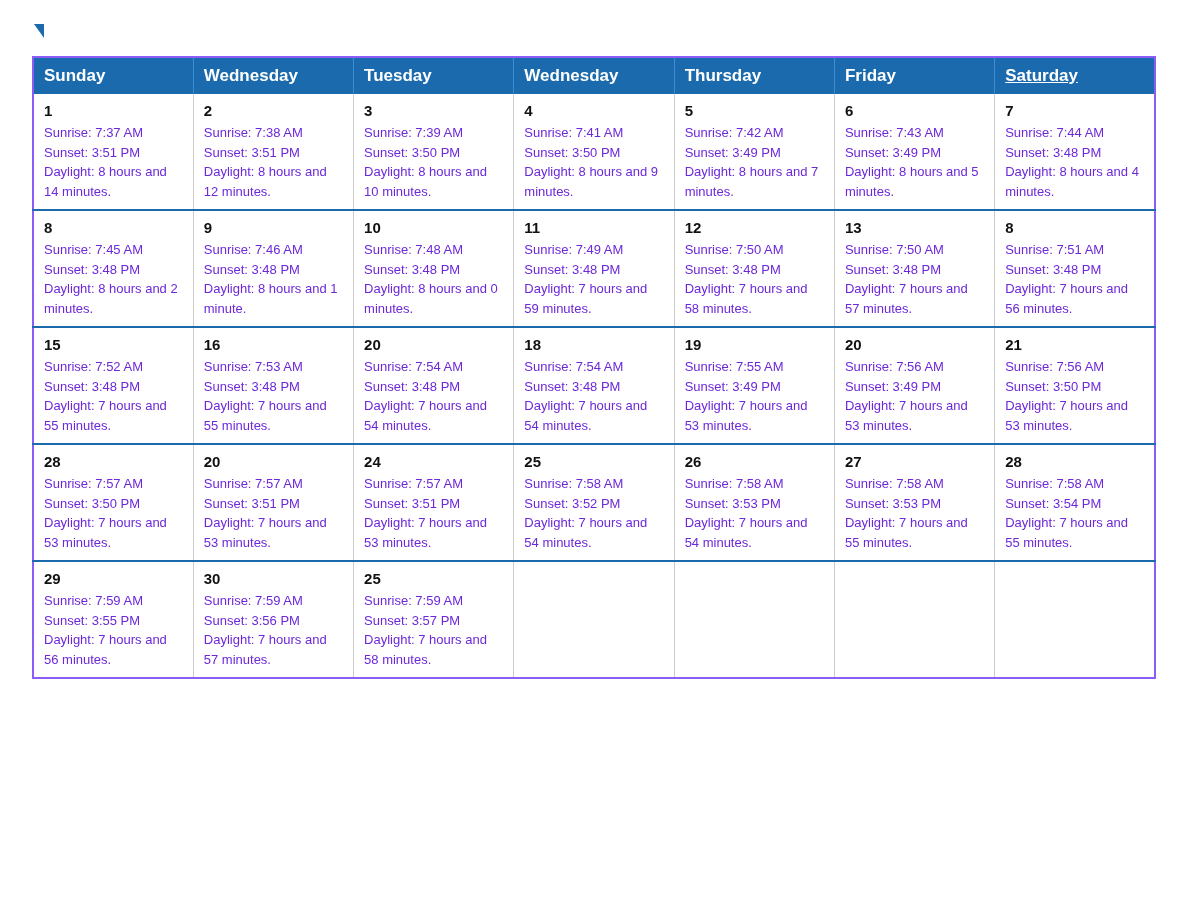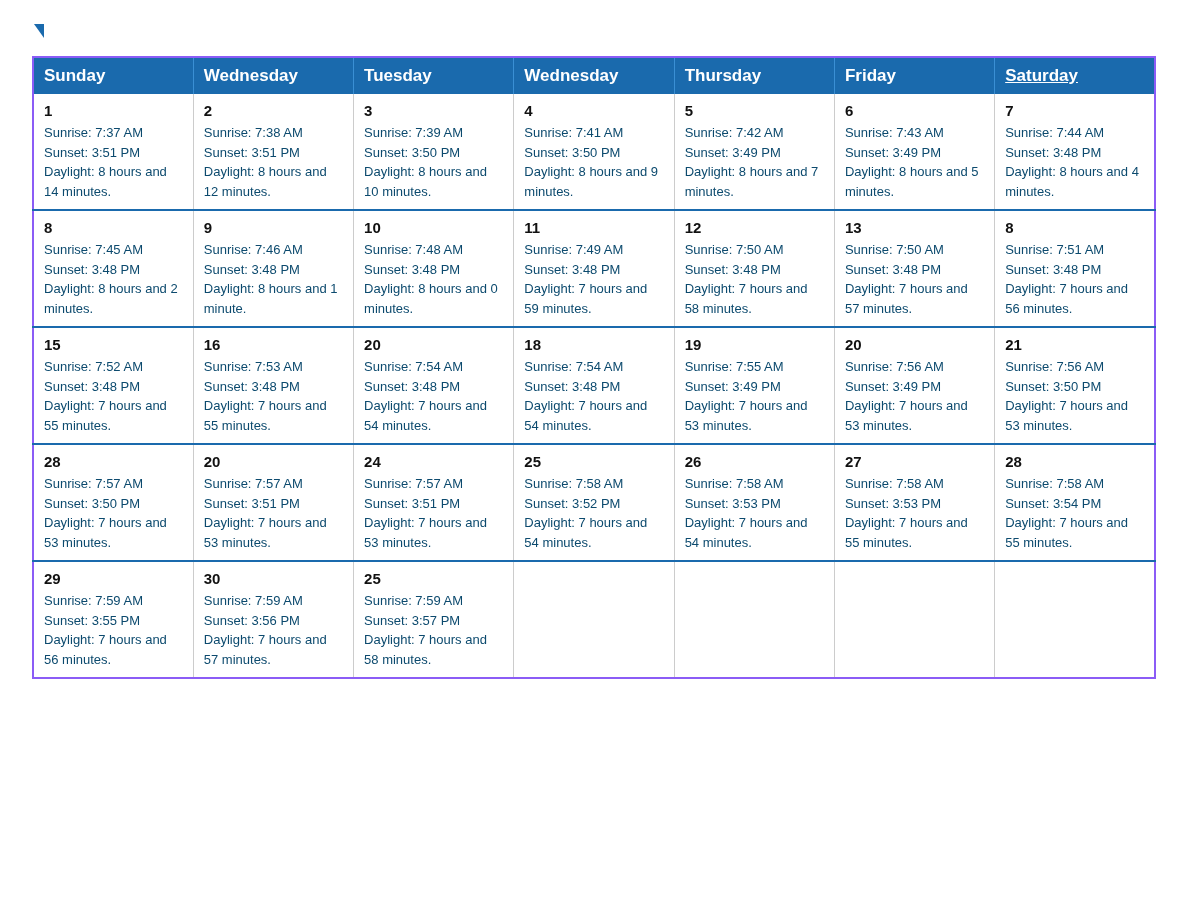--- a/index.html
+++ b/index.html
@@ -99,21 +99,21 @@
     .day-number {
       font-size: 15px;
       font-weight: bold;
       color: #111;
       display: block;
       margin-bottom: 4px;
     }
     .day-info {
       font-size: 13px;
       line-height: 1.5;
-      color: #0c4a6e;
+      color: #6d28d9;
       text-align: center;
     }
     .empty-cell {
       background: #fff;
     }
   </style>
 </head>
 <body>
 
 <div class="header">

